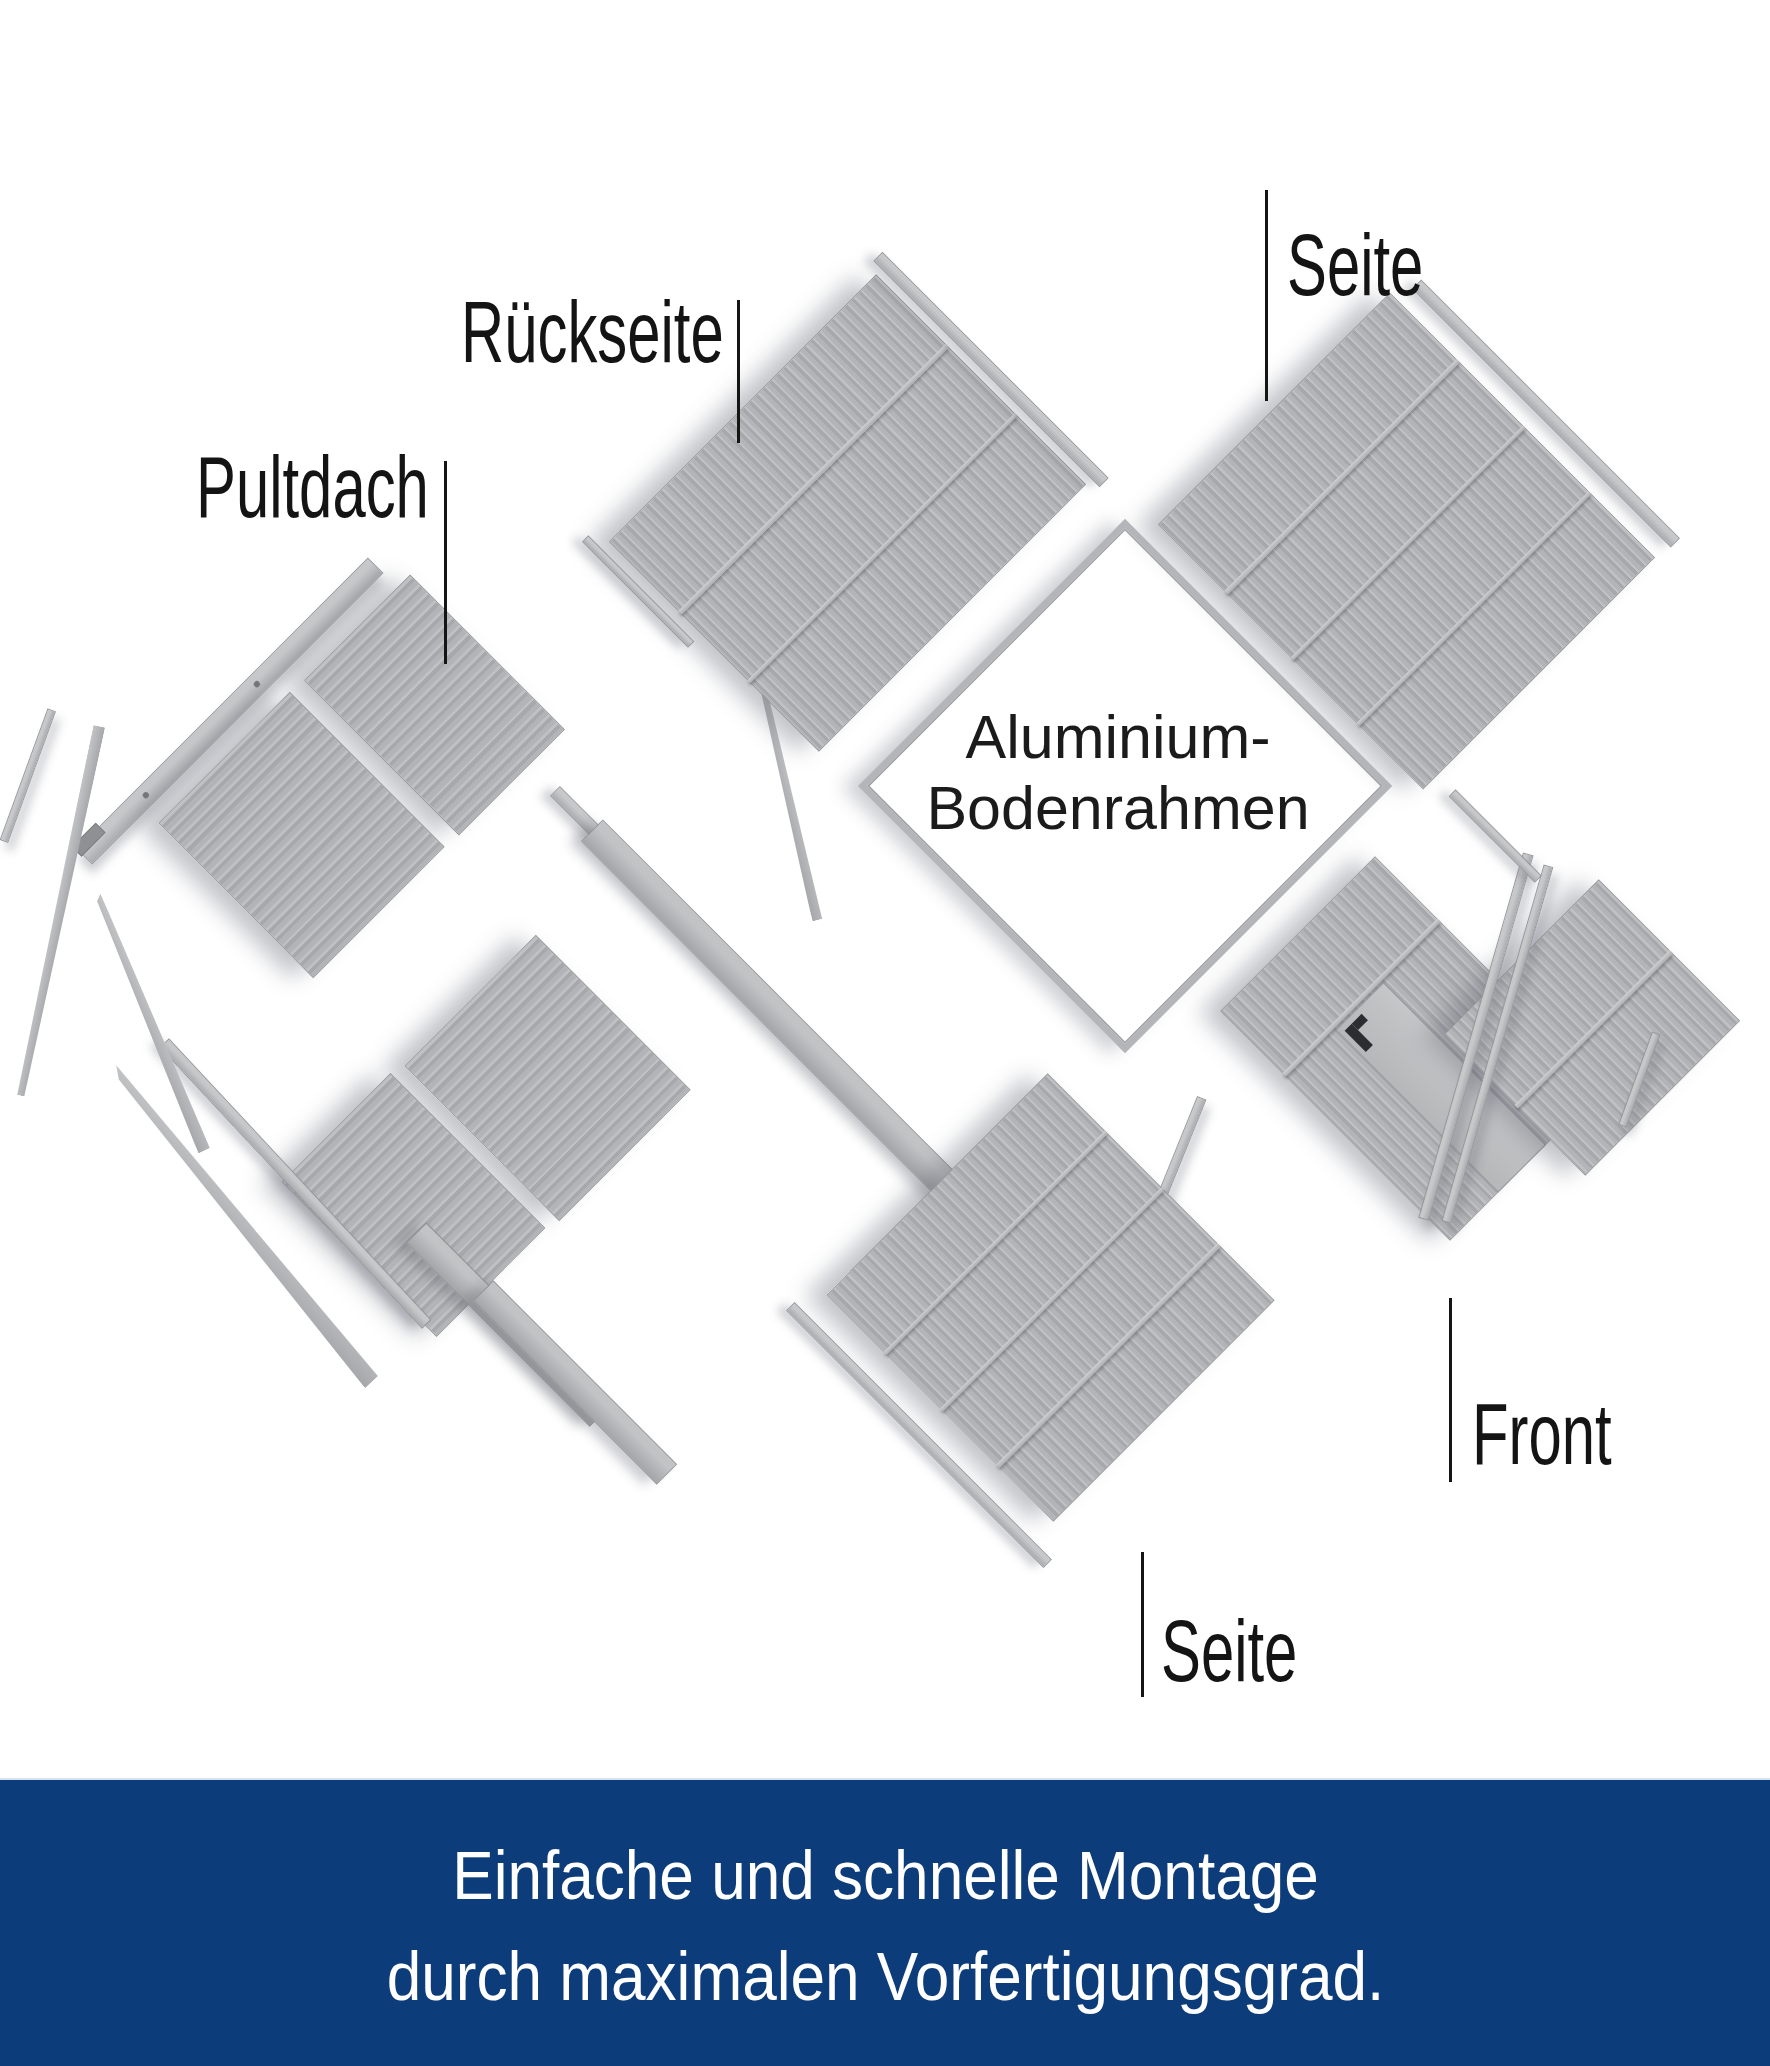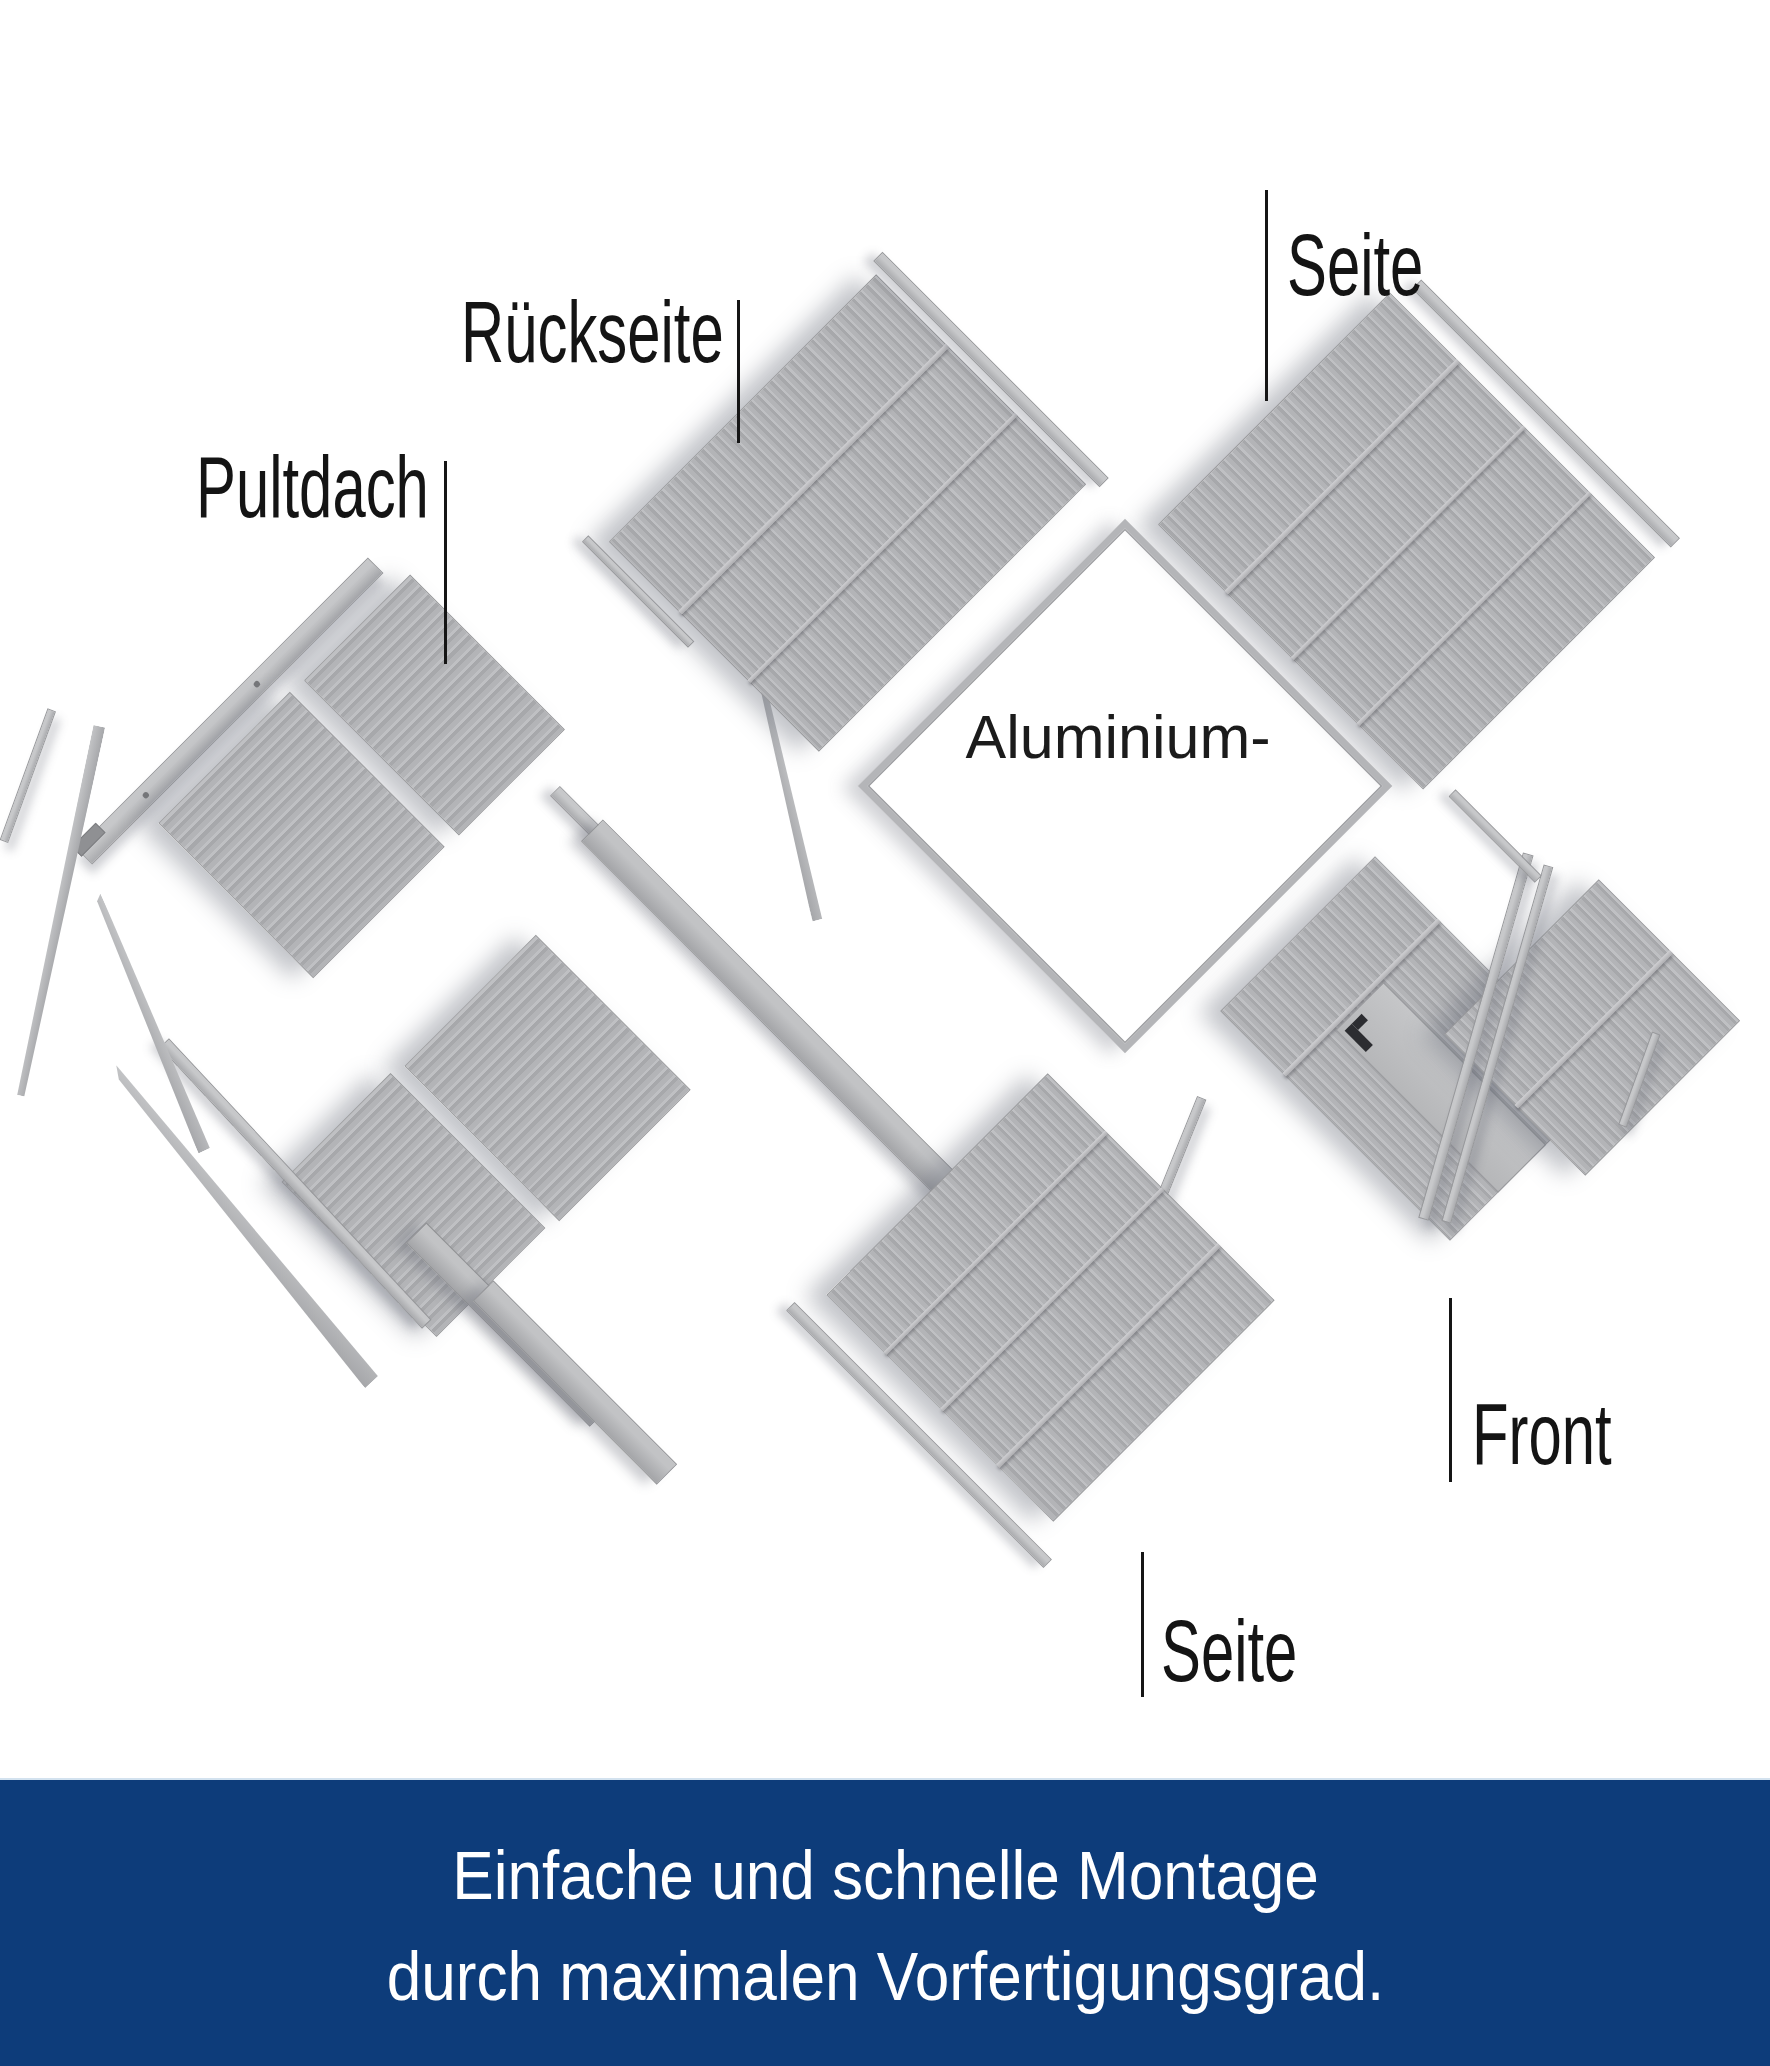--- a/index.html
+++ b/index.html
@@ -148,21 +148,21 @@
 
   <div class="leader" style="left:1265px;top:190px;height:211px;"></div>
   <div class="lbl" style="left:1287px;top:221px;">Seite</div>
 
   <div class="leader" style="left:737px;top:300px;height:143px;"></div>
   <div class="lbl" style="left:461px;top:288px;">Rückseite</div>
 
   <div class="leader" style="left:444px;top:461px;height:203px;"></div>
   <div class="lbl" style="left:196px;top:443px;">Pultdach</div>
 
-  <div class="center-caption"><span>Aluminium-</span><br></div>
+  <div class="center-caption"><span>Aluminium-</span><br><span>Bodenrahmen</span></div>
 
   <div class="leader" style="left:1449px;top:1298px;height:184px;"></div>
   <div class="lbl" style="left:1472px;top:1390px;">Front</div>
 
   <div class="leader" style="left:1141px;top:1552px;height:145px;"></div>
   <div class="lbl" style="left:1161px;top:1607px;">Seite</div>
 </div>
 
 <div class="banner">
   <div class="banner-line l1">Einfache und schnelle Montage</div>

